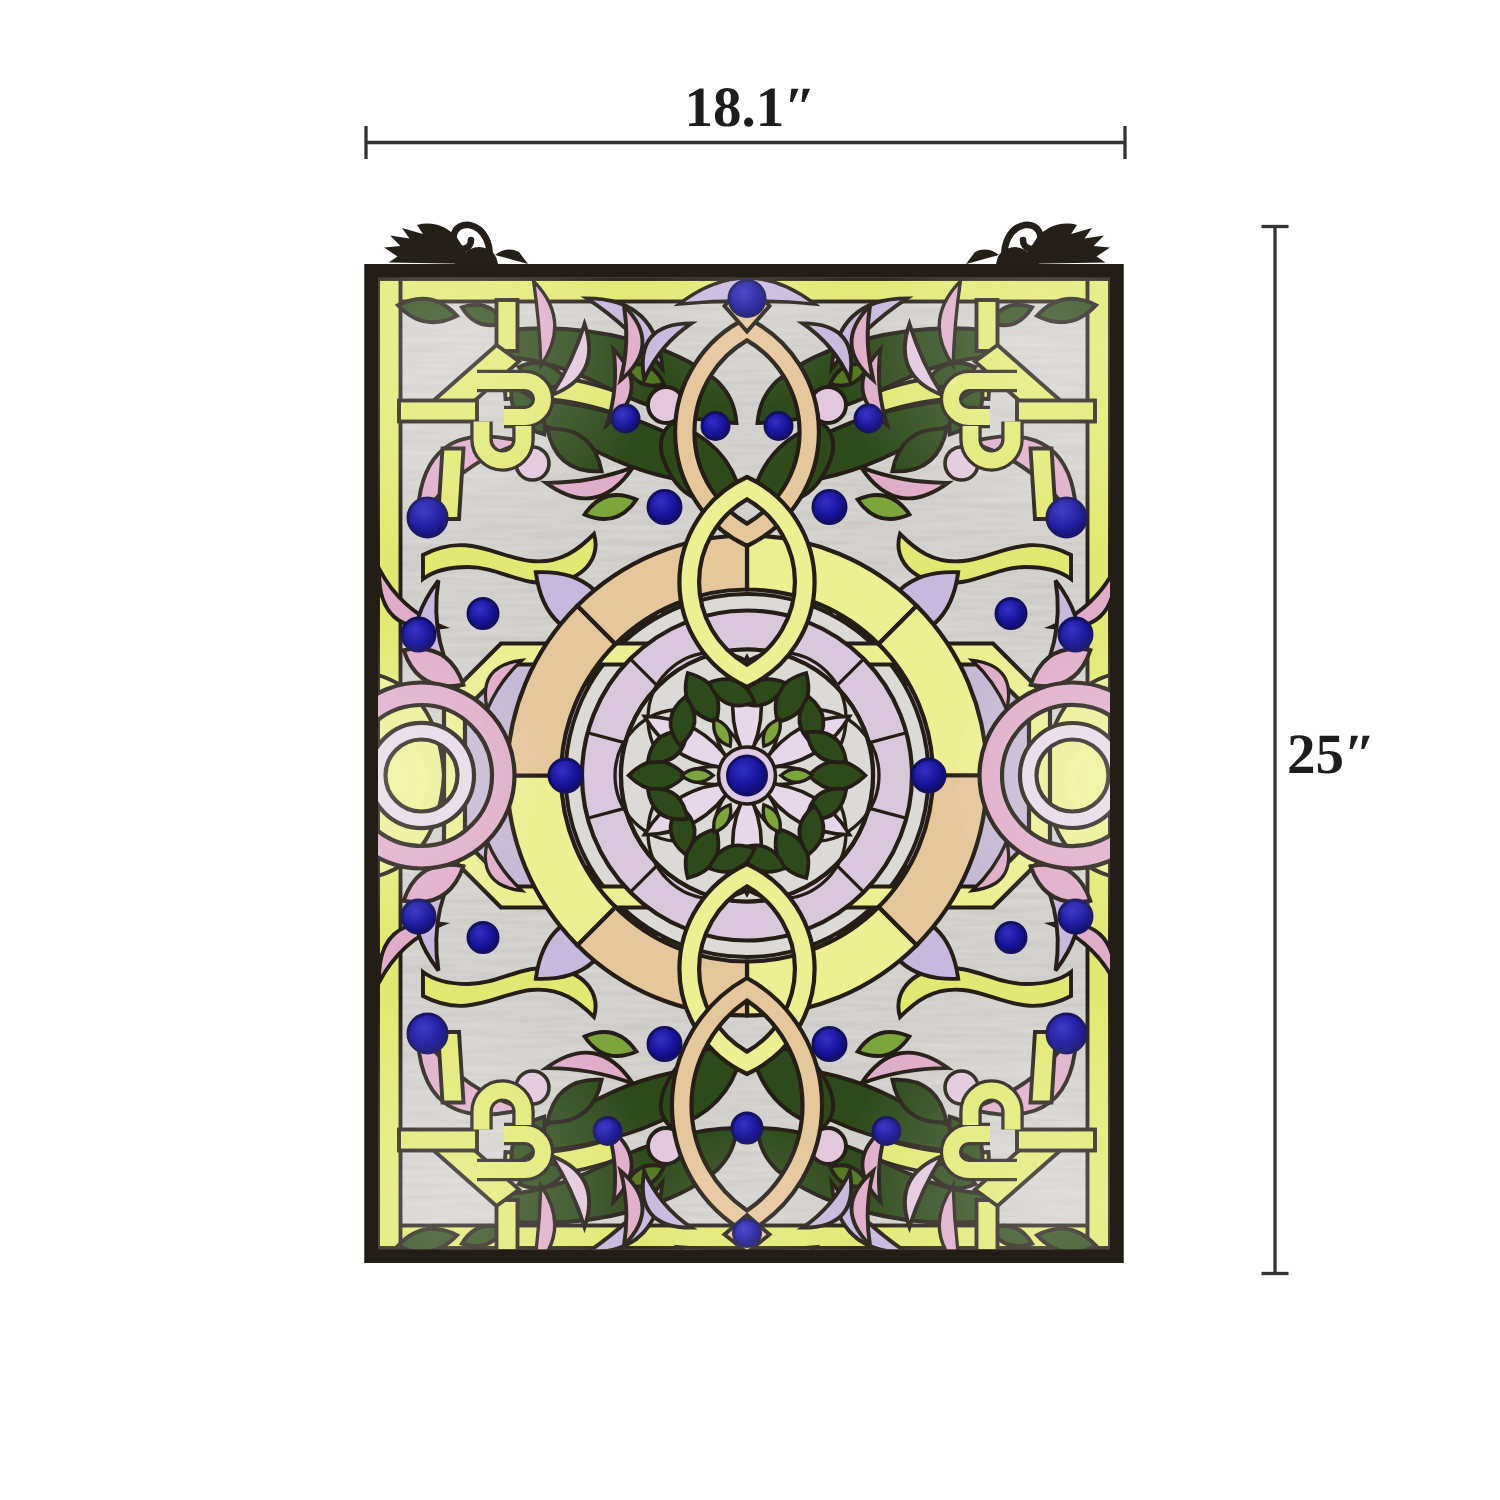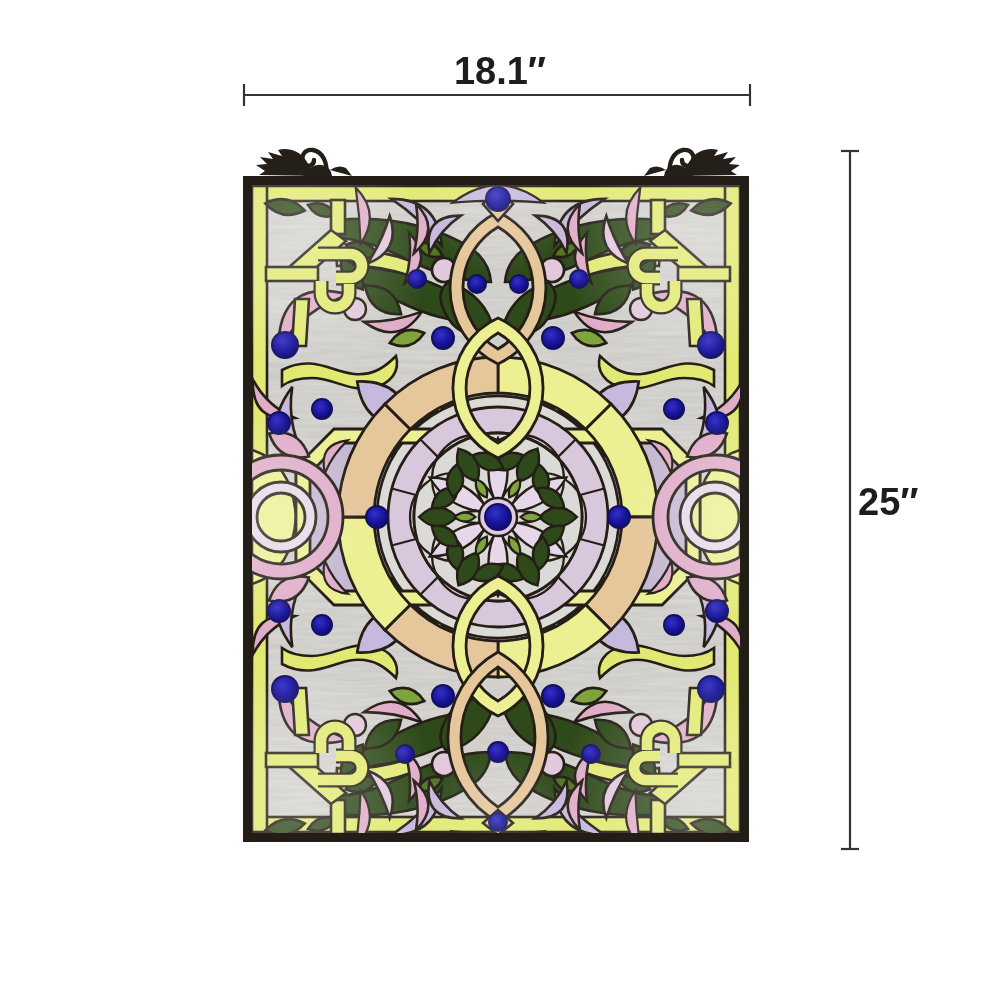--- a/index.html
+++ b/index.html
@@ -1,17 +1,17 @@
 <!DOCTYPE html>
 <html><head>
 <meta charset="utf-8">
 <style>
   html,body{margin:0;padding:0;background:#ffffff;}
   .wrap{width:1000px;height:1000px;position:relative;background:#fff;
-        font-family:Liberation Sans, sans-serif;}
+        font-family:Liberation Serif, serif;}
 </style>
 </head>
 <body>
 <div class="wrap">
 <svg width="1000" height="1000" viewBox="0 0 1000 1000">
 <defs>
   <filter id="noise" x="0" y="0" width="100%" height="100%">
     <feTurbulence type="fractalNoise" baseFrequency="0.02 0.28" numOctaves="2" seed="11" result="t"></feTurbulence>
     <feColorMatrix in="t" type="matrix" values="0 0 0 0 0.40  0 0 0 0 0.39  0 0 0 0 0.38  0 0 0 0.8 0"></feColorMatrix>
   </filter>

